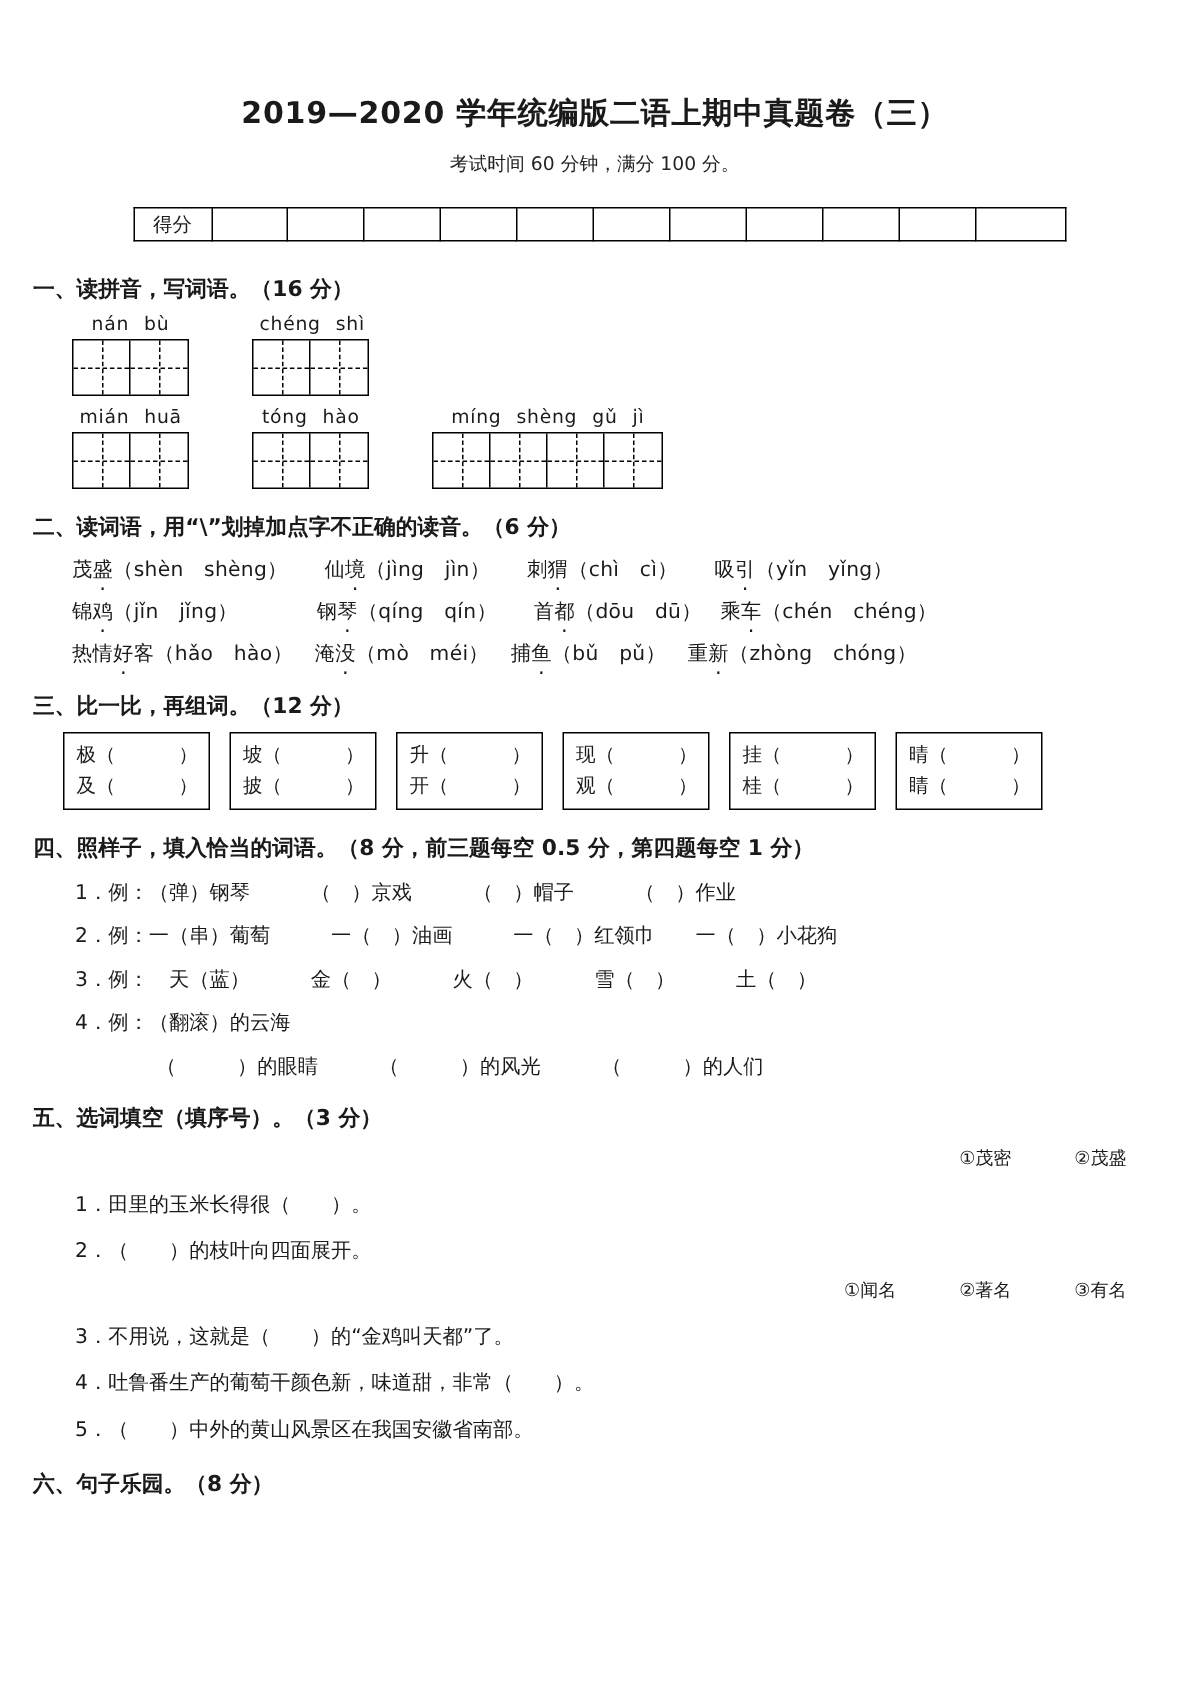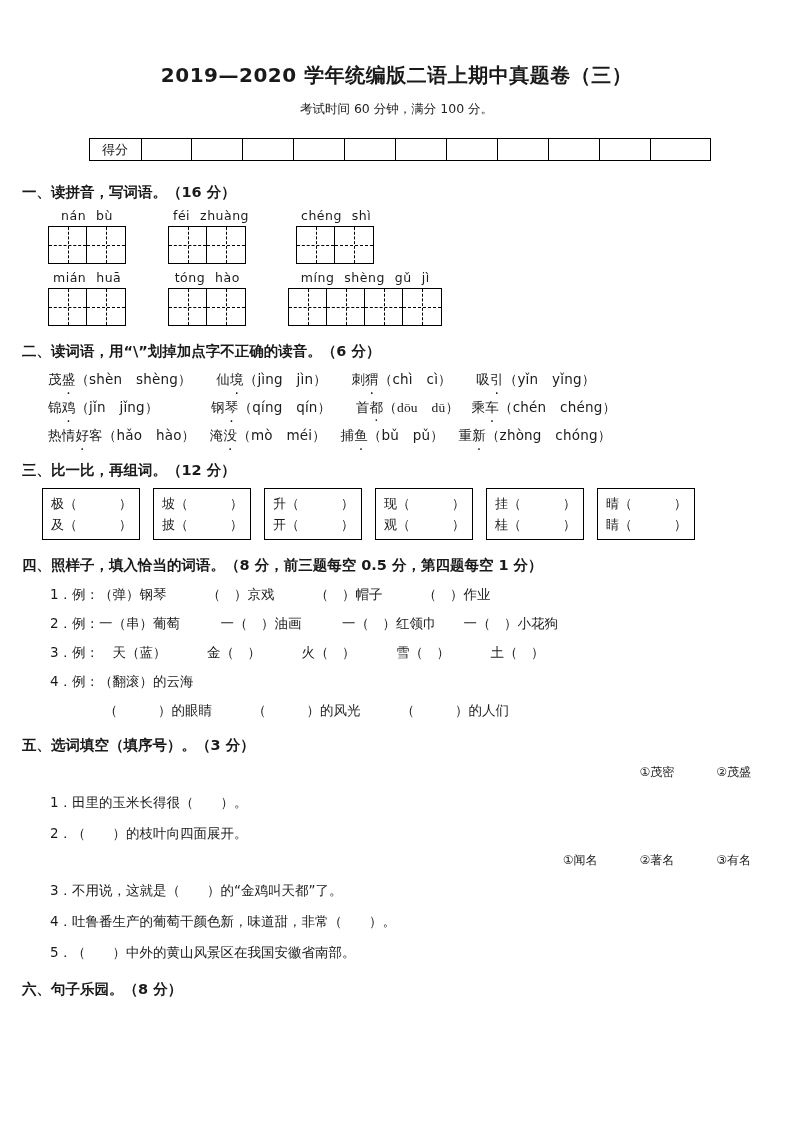--- a/index.html
+++ b/index.html
@@ -216,29 +216,20 @@
         <div class="py-text">
           <span>nán</span><span>bù</span>
         </div>
         <div class="tzg">
           <div class="cell"></div>
           <div class="cell"></div>
         </div>
       </div>
       <div class="py-group">
         <div class="py-text">
-          <span>féi</span><span>zhuàng</span>
-        </div>
-        <div class="tzg">
-          <div class="cell"></div>
-          <div class="cell"></div>
-        </div>
-      </div>
-      <div class="py-group">
-        <div class="py-text">
           <span>chéng</span><span>shì</span>
         </div>
         <div class="tzg">
           <div class="cell"></div>
           <div class="cell"></div>
         </div>
       </div>
     </div>
 
     <div class="py-row">
@@ -280,21 +271,21 @@
     <div class="line">
       <span class="item"><span>茂</span><span class="dotted">盛</span><span>（shèn　shèng）</span></span>
       <span class="item"><span>仙</span><span class="dotted">境</span><span>（jìng　jìn）</span></span>
       <span class="item"><span>刺</span><span class="dotted">猬</span><span>（chì　cì）</span></span>
       <span class="item"><span>吸</span><span class="dotted">引</span><span>（yǐn　yǐng）</span></span>
     </div>
 
     <div class="line">
       <span class="item"><span>锦</span><span class="dotted">鸡</span><span>（jǐn　jǐng）</span></span>
       <span class="item" style="margin-left:28px;"><span>钢</span><span class="dotted">琴</span><span>（qíng　qín）</span></span>
-      <span class="item" style="margin-right:8px;font-family:Liberation Serif, serif;"><span>首</span><span class="dotted">都</span><span>（dōu　dū）</span></span>
+      <span class="item" style="margin-right:8px;"><span>首</span><span class="dotted">都</span><span>（dōu　dū）</span></span>
       <span class="item" style="margin-right:0;"><span>乘</span><span class="dotted">车</span><span>（chén　chéng）</span></span>
     </div>
 
     <div class="line">
       <span class="item" style="margin-right:10px;"><span>热情</span><span class="dotted">好</span><span>客</span><span>（hǎo　hào）</span></span>
       <span class="item" style="margin-right:10px;"><span>淹</span><span class="dotted">没</span><span>（mò　méi）</span></span>
       <span class="item" style="margin-right:10px;"><span>捕</span><span class="dotted">鱼</span><span>（bǔ　pǔ）</span></span>
       <span class="item" style="margin-right:0;"><span>重</span><span class="dotted">新</span><span>（zhòng　chóng）</span></span>
     </div>
   </div>

